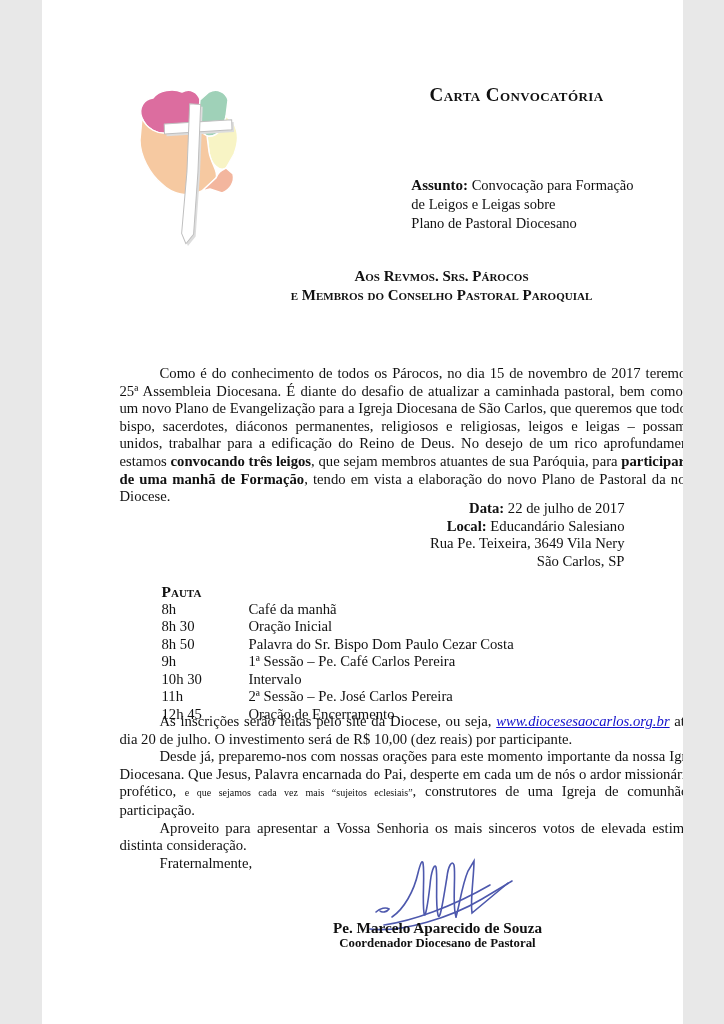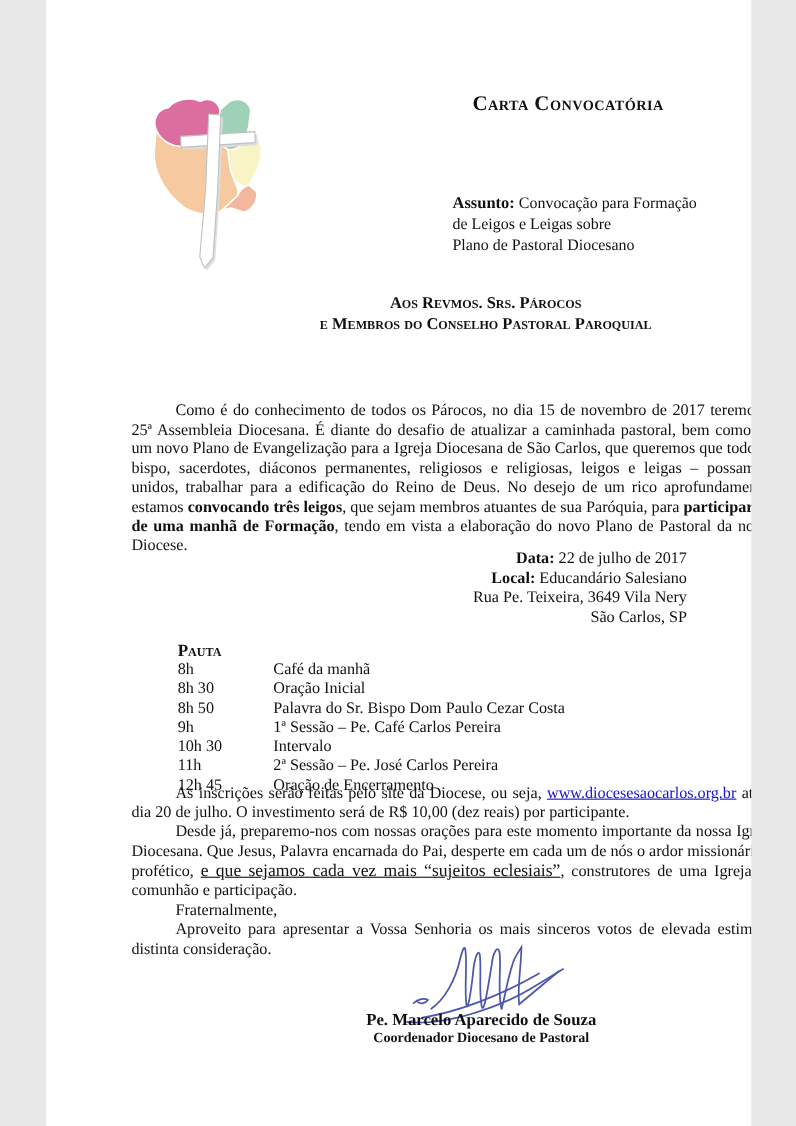--- a/index.html
+++ b/index.html
@@ -44,21 +44,21 @@
     text-align:right;font-size:14.7px;line-height:17.5px;
   }
 
   .pauta{top:583px;left:120px;font-size:14.7px;line-height:17.5px;}
   .pauta-heading{font-weight:bold;font-variant:small-caps;font-size:15.5px;}
   .pauta-row{display:flex;}
   .pauta-time{width:87px;flex:0 0 87px;}
 
   .closing{top:713px;left:78px;width:584px;}
   .weblink{text-decoration:underline;cursor:pointer;}
-  .small-run{font-size:16px;text-decoration:underline;}
+  .small-run{font-size:10px;}
 
   .signature-svg{top:855px;left:320px;}
 
   .sig-block{
     top:919px;left:396px;transform:translateX(-50%);
     text-align:center;font-weight:bold;white-space:nowrap;
   }
   .sig-name{font-size:15.2px;line-height:17px;}
   .sig-role{font-size:12.8px;line-height:15px;}
 </style>
@@ -135,24 +135,24 @@
         <div class="pauta-time">11h</div>
         <div>2ª Sessão – Pe. José Carlos Pereira</div>
       </div>
     <div class="pauta-row">
         <div class="pauta-time">12h 45</div>
         <div>Oração de Encerramento</div>
       </div>
   </div>
 
   <div class="abs closing bodytext">
-    <p class="para"><span>As inscrições serão feitas pelo site da Diocese, ou seja, </span><a class="weblink" style="color: rgb(21, 18, 204);">www.diocesesaocarlos.org.br</a><span> até o dia 20 de julho. O investimento será de R$ 10,00 (dez reais) por participante.</span></p>
+    <p class="para"><span>As inscrições serão feitas pelo site da Diocese, ou seja, </span><a class="weblink" style="color: rgb(21, 18, 204); font-style: italic;">www.diocesesaocarlos.org.br</a><span> até o dia 20 de julho. O investimento será de R$ 10,00 (dez reais) por participante.</span></p>
     <p class="para"><span>Desde já, preparemo-nos com nossas orações para este momento importante da nossa Igreja Diocesana. Que Jesus, Palavra encarnada do Pai, desperte em cada um de nós o ardor missionário e profético, </span><span class="small-run">e que sejamos cada vez mais “sujeitos eclesiais”</span><span>, construtores de uma Igreja de comunhão e participação.</span></p>
+    <p class="para">Aproveito para apresentar a Vossa Senhoria os mais sinceros votos de elevada estima e distinta consideração.</p>
     <p class="para">Fraternalmente,</p>
-    <p class="para">Aproveito para apresentar a Vossa Senhoria os mais sinceros votos de elevada estima e distinta consideração.</p>
   </div>
 
   <svg class="abs signature-svg" width="155" height="85" viewBox="0 0 155 85" fill="none" stroke-linecap="round" stroke-width="1.6">
     <path d="M14,57 C18,53 24,52 27,54 C25,57 20,58 18,56" stroke="#4d58ad"></path>
     <path d="M30,62 C42,54 52,36 56,18 C58,10 60,4 61,8 C63,20 60,44 62,58 C63,66 66,48 68,30 C69,18 72,8 74,12 C76,22 73,48 76,60 C78,68 82,40 85,22 C86,12 90,4 92,10 C94,20 90,50 94,62" stroke="#4d58ad"></path>
     <path d="M94,62 C98,48 100,30 106,16 L112,6 C112,22 108,44 110,58 L146,28" stroke="#4d58ad"></path>
     <path d="M8,74 C40,78 90,62 120,44 C130,38 140,32 150,26" stroke="#4d58ad"></path>
     <path d="M22,70 C50,66 90,52 128,30" stroke="#4d58ad"></path>
   </svg>
 

